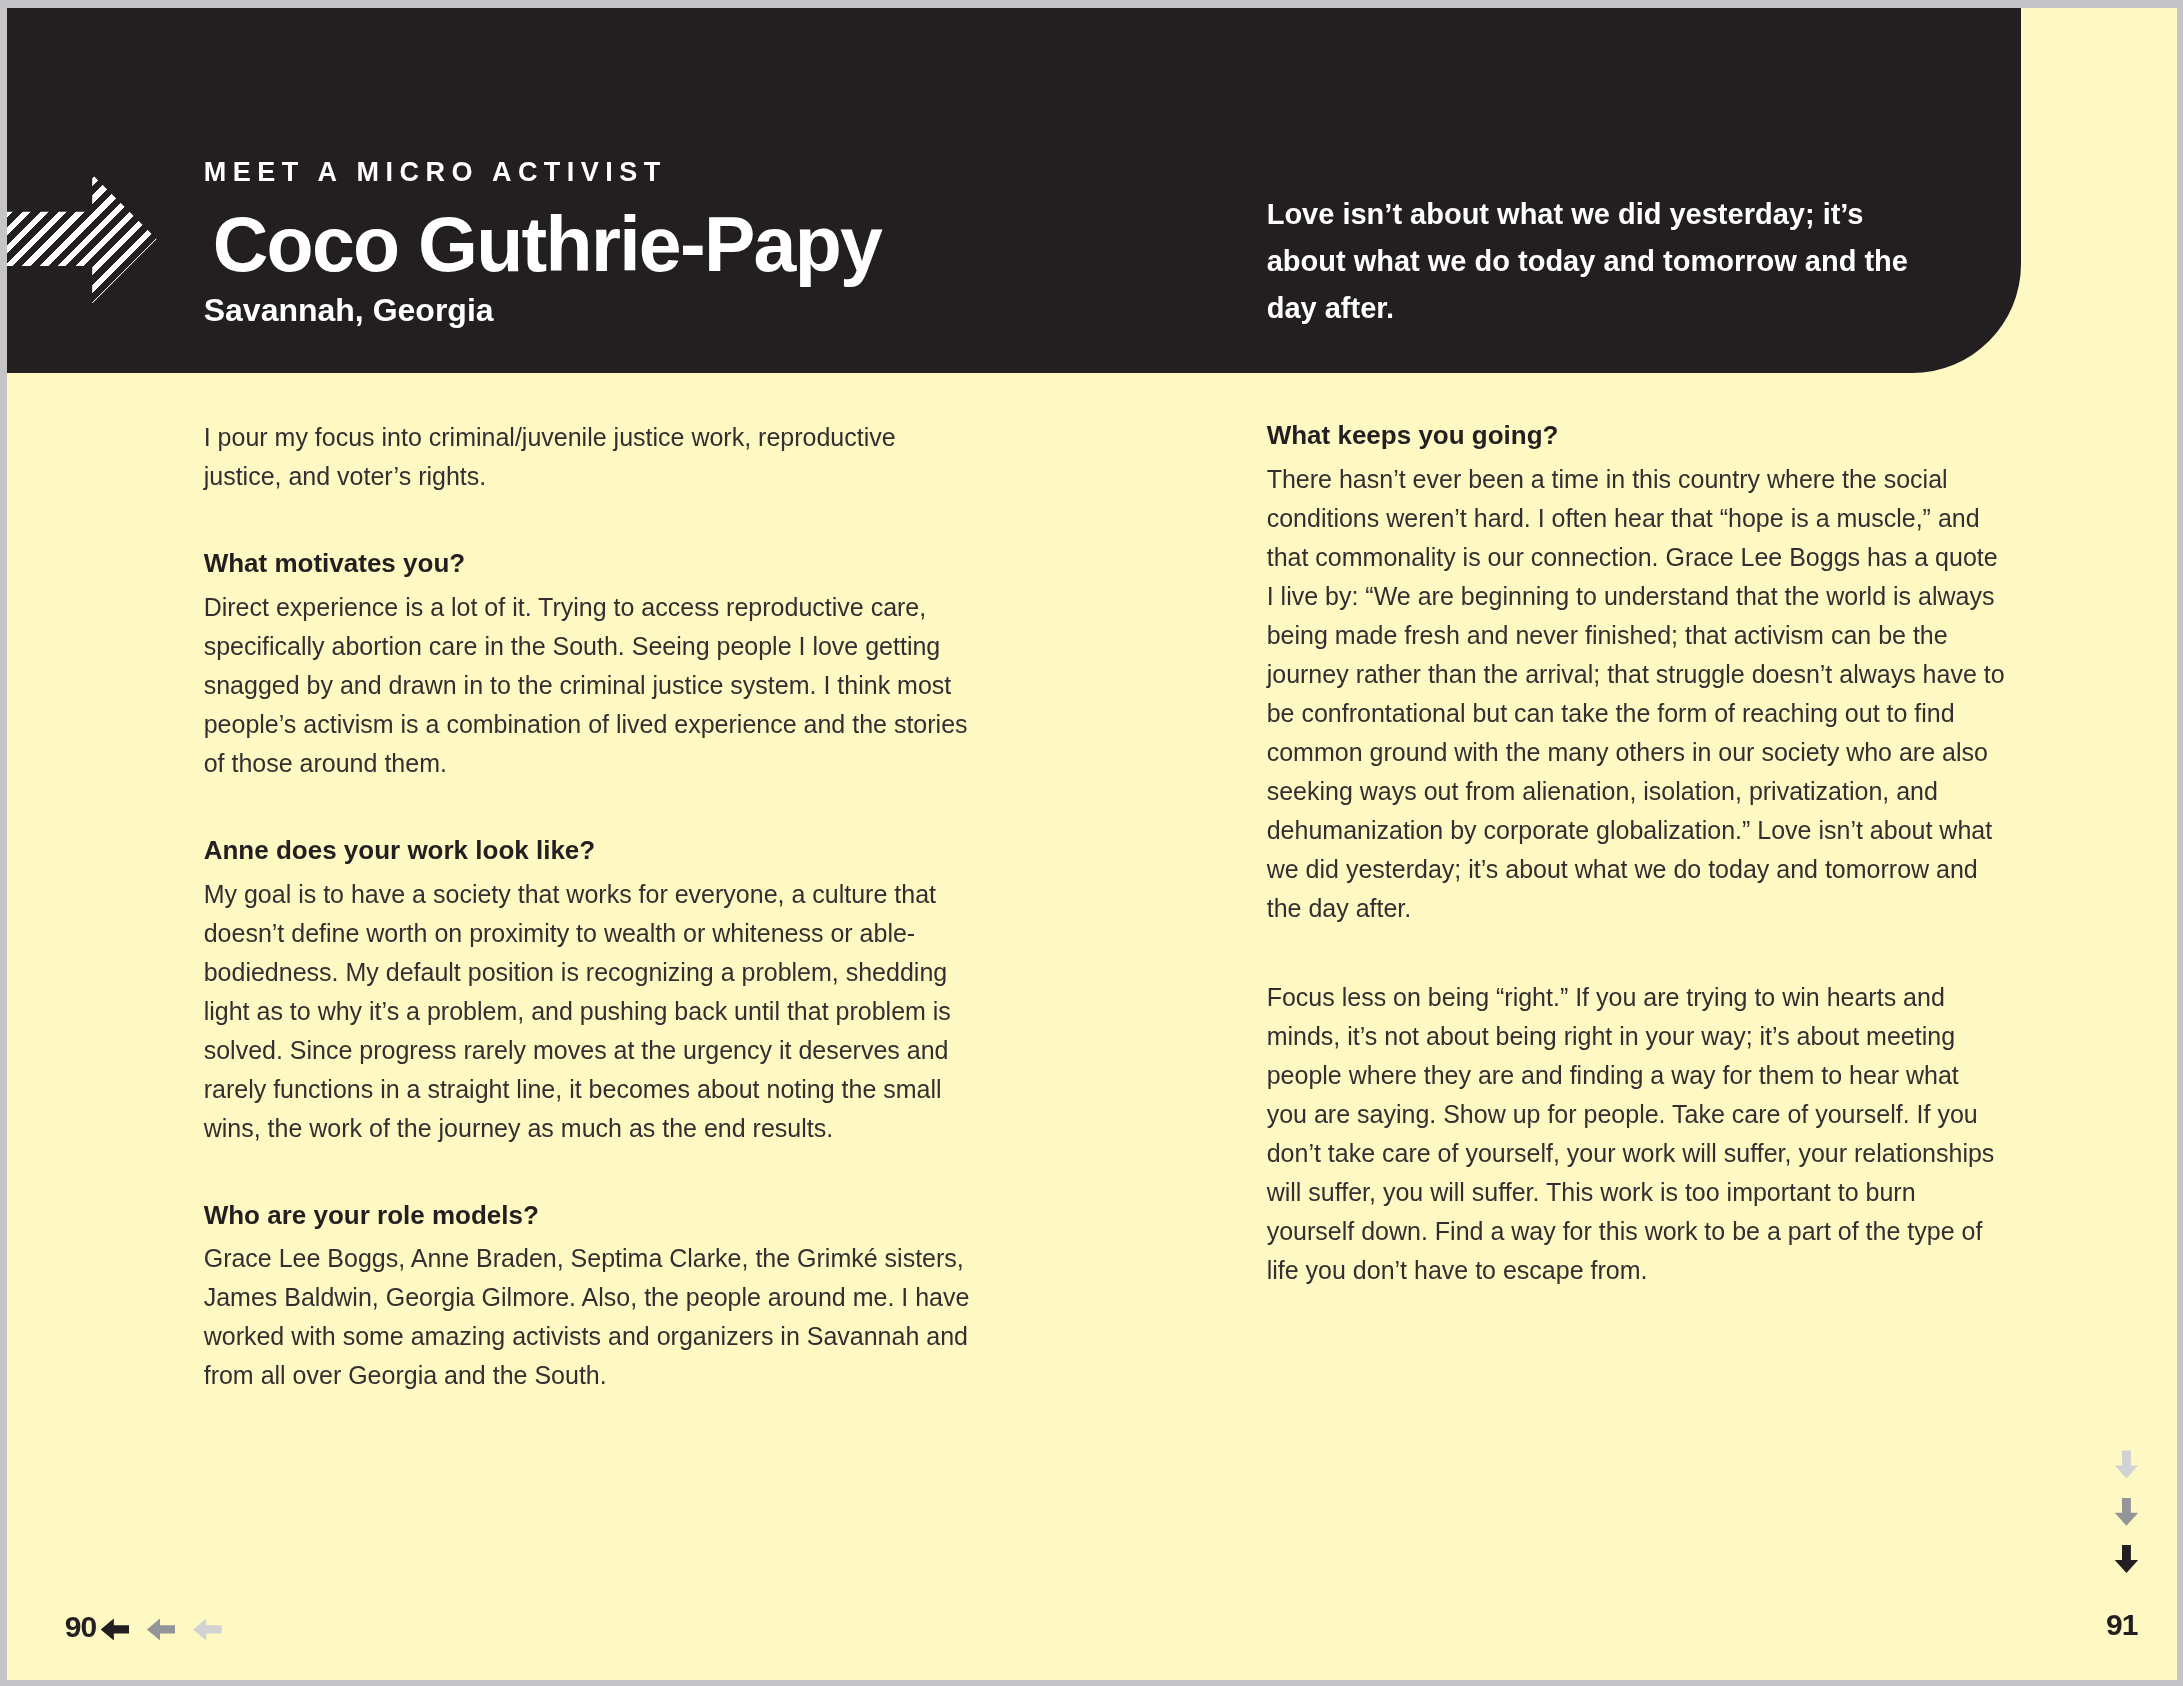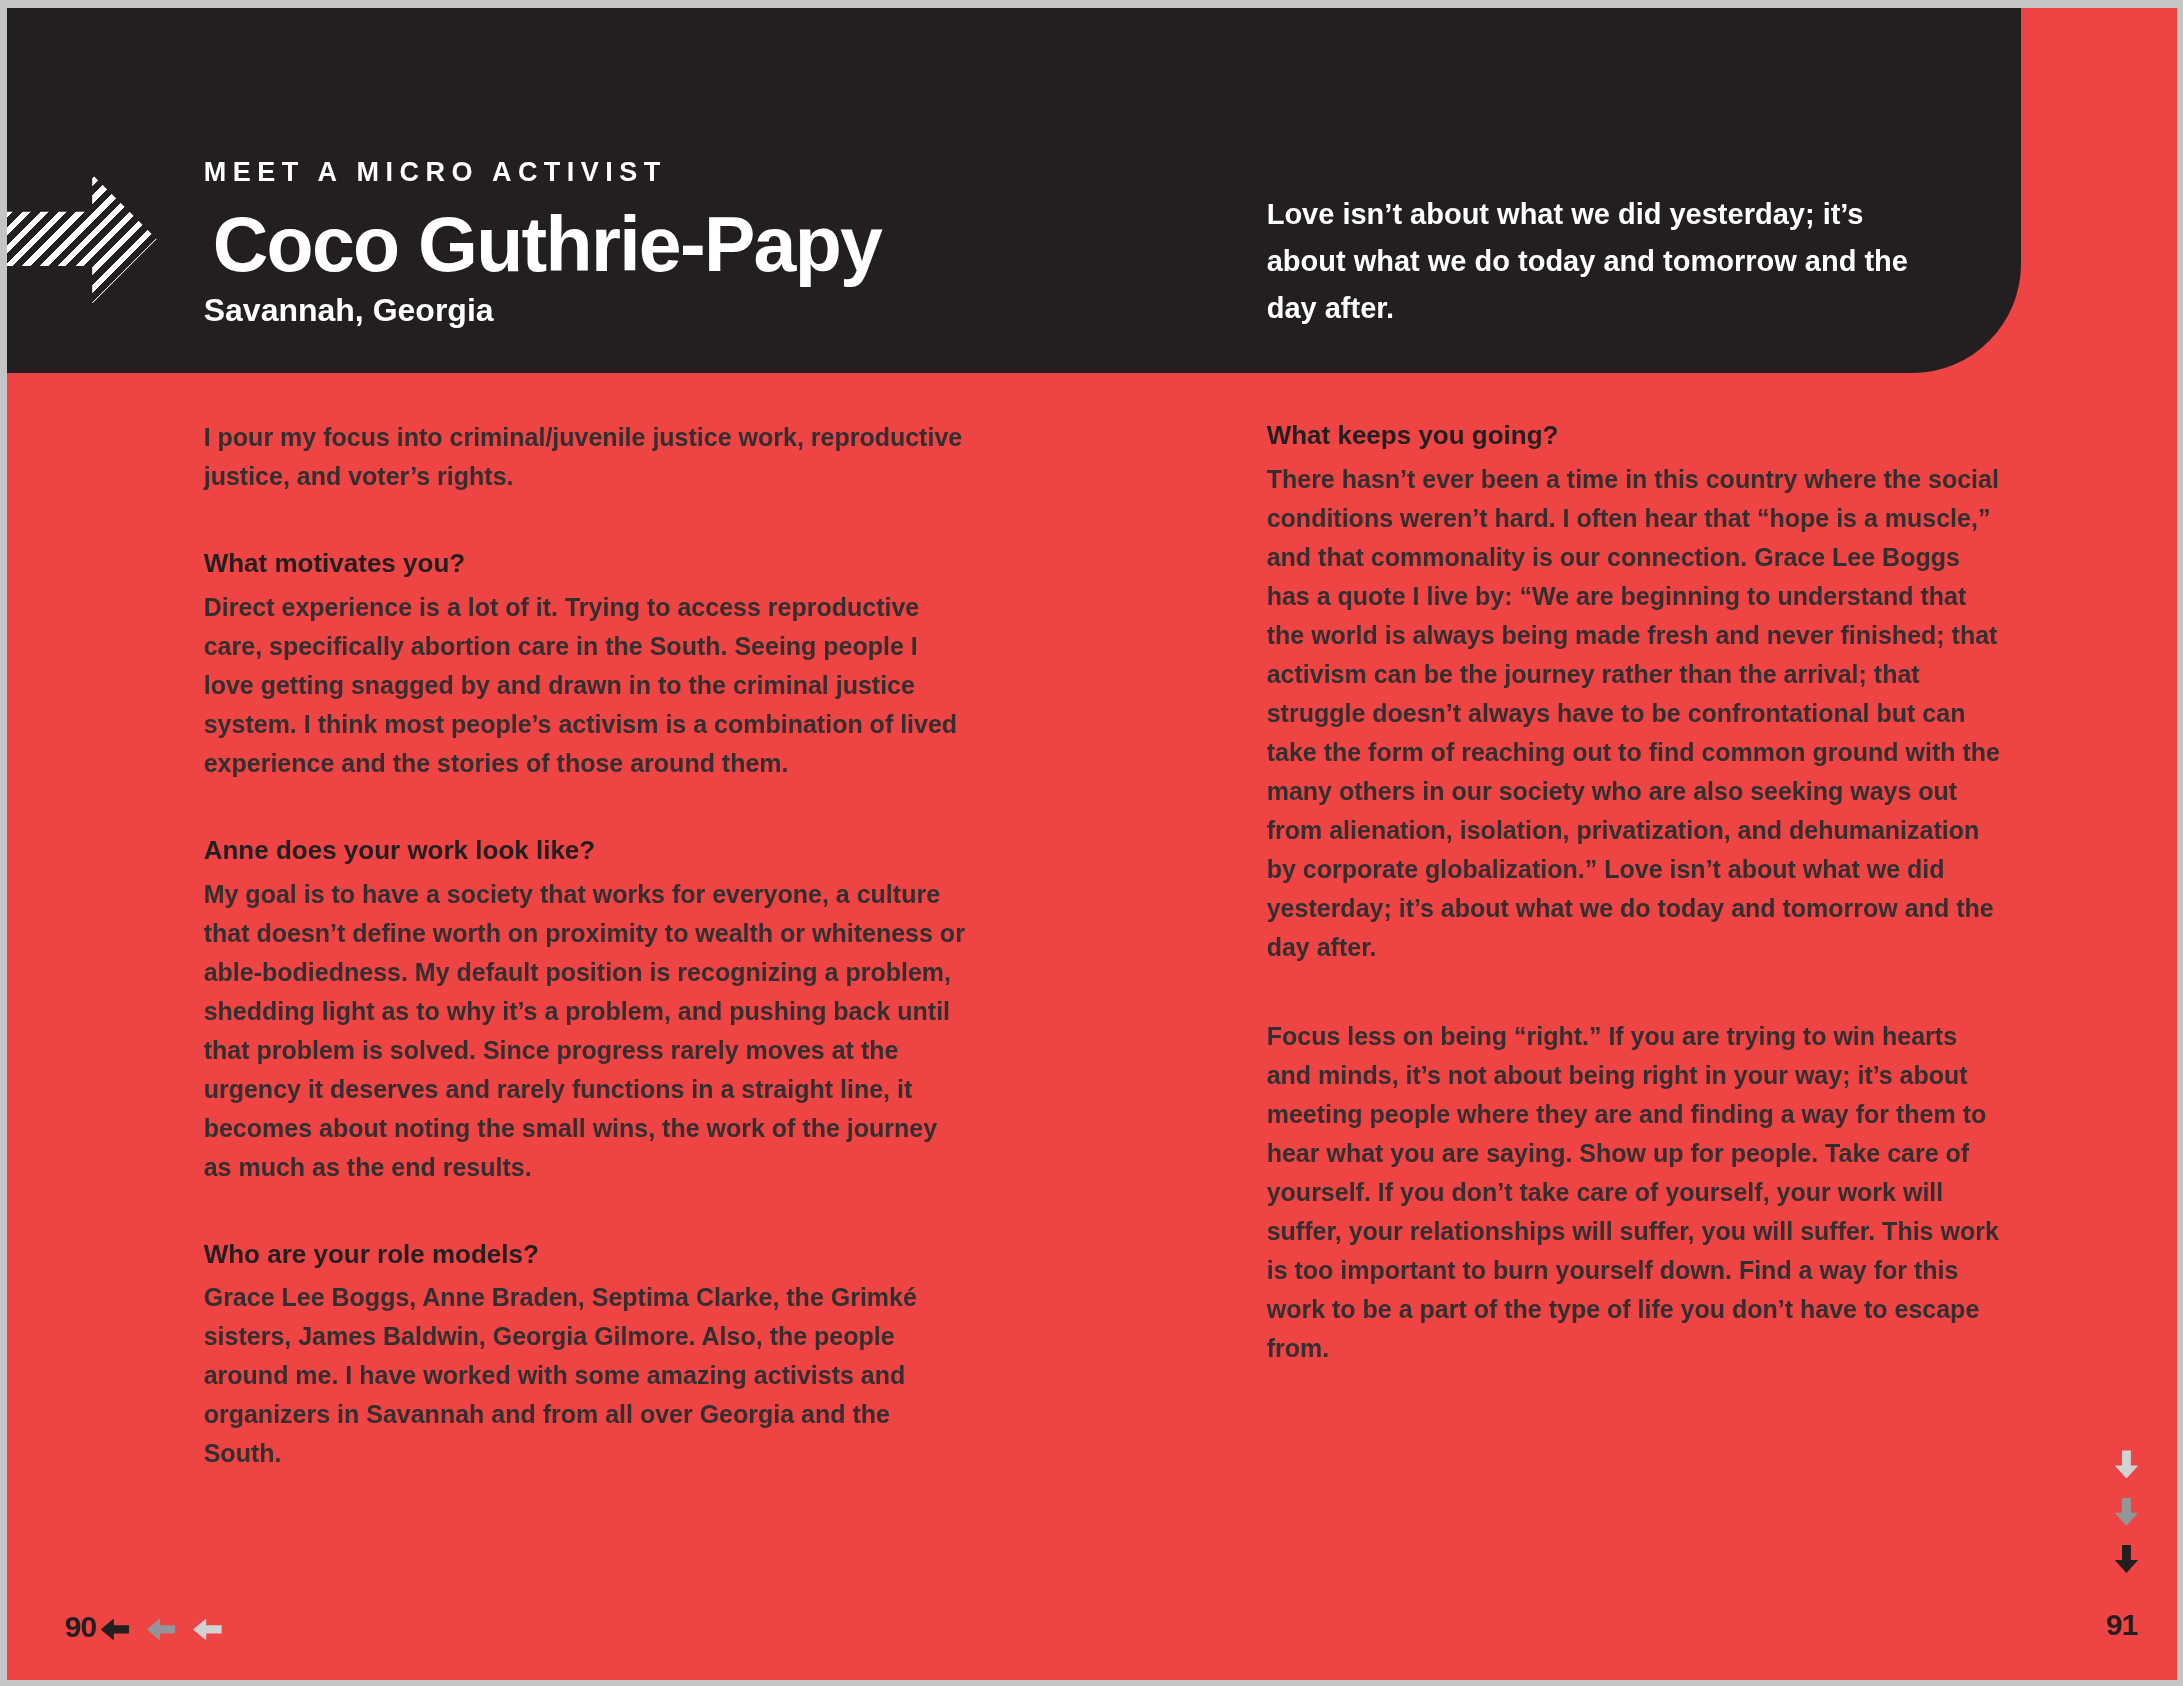--- a/index.html
+++ b/index.html
@@ -11,21 +11,21 @@
   .frame{
     position:relative;
     width:2183px;height:1687px;
     background:#c5c5c7;
     overflow:hidden;
   }
   .page{
     position:absolute;
     left:6.7px;top:8.4px;
     width:2170px;height:1672px;
-    background:#ef4444;
+    background:#fef9c3;
     overflow:hidden;
   }
   
   .banner{
     position:absolute;
     left:0;top:0;
     width:2014px;height:365px;
     background:#231f20;
     border-radius:0 0 109px 0;
   }
@@ -84,21 +84,21 @@
   .qa h2{
     margin:0 0 6.7px 0;
     font-size:26px;
     font-weight:700;
     line-height:35px;
     color:#231f20;
   }
   .qa p{
     margin:0;
     font-size:25px;
-    font-weight:700;
+    font-weight:400;
     line-height:39px;
     color:#332f30;
   }
   
   .page-number{
     position:absolute;
     font-size:30px;
     font-weight:700;
     letter-spacing:-0.8px;
     color:#231f20;

